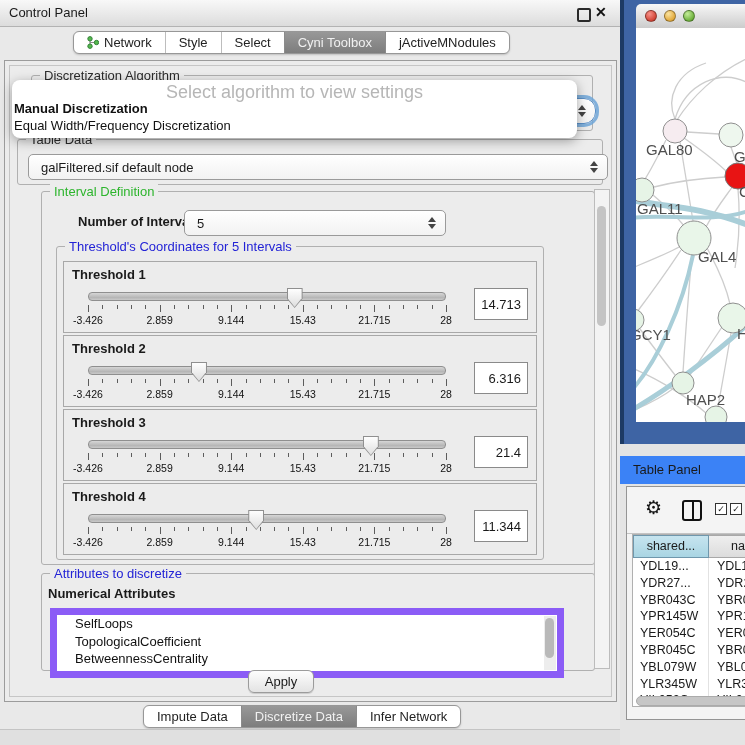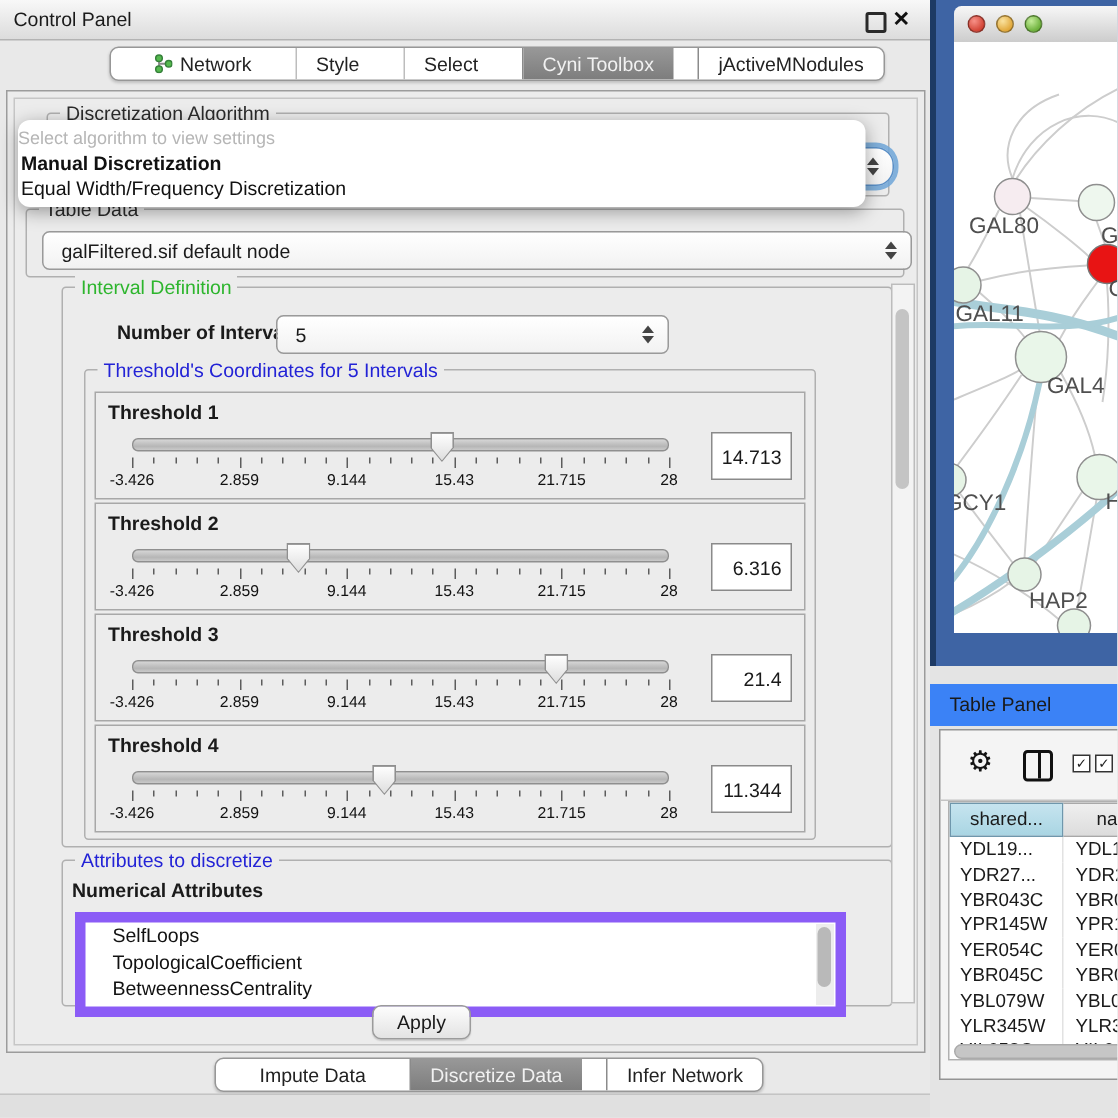--- a/index.html
+++ b/index.html
@@ -9,21 +9,21 @@
   .cp{position:absolute;left:0;top:0;width:620px;height:745px;background:#e9e9e9;}
   .cp-titlebar{position:absolute;left:0;top:0;width:620px;height:26px;
     background:linear-gradient(#f8f8f8,#dcdcdc);border-bottom:1px solid #b3b3b3;}
   .cp-title{position:absolute;left:9px;top:5px;font-size:13px;color:#1a1a1a;}
   .float-btn{position:absolute;left:577px;top:8px;width:10px;height:10px;border:2px solid #2a2a2a;border-radius:2px;}
   .close-btn{position:absolute;left:595px;top:4px;font-size:14px;font-weight:bold;color:#111;}
   
   .seg{position:absolute;display:flex;height:21px;border:1px solid #979797;border-radius:6px;
        background:#fff;box-shadow:0 1px 2px rgba(0,0,0,.18);overflow:hidden;}
   .seg .tab{display:flex;align-items:center;gap:5px;padding:0 13px;font-size:13px;color:#222;
-            line-height:21px;cursor:default;white-space:nowrap;margin-left:16px;}
+            line-height:21px;cursor:default;white-space:nowrap;}
   .seg .tab.sep{border-left:1px solid #bdbdbd;}
   .seg .tab.selected{background:linear-gradient(#989898,#7d7d7d);color:#f1f1f1;border-left:1px solid #8b8b8b;}
   .seg .tab.after-sel{border-left:1px solid #8b8b8b;}
   .tabs-top{left:73px;top:31px;}
   .tabs-bottom{left:143px;top:705px;}
   
   .main-panel{position:absolute;left:4px;top:60px;width:611px;height:640px;
       border:1px solid #9c9c9c;background:#ececec;}
   .main-inner{position:absolute;left:4px;top:4px;right:4px;bottom:4px;border:1px solid #c6c6c6;}
   .groupbox{position:absolute;border:1px solid #b0b0b0;border-radius:3px;}
@@ -33,21 +33,21 @@
   .combo{position:absolute;background:linear-gradient(#ffffff,#f2f2f2);border:1px solid #9a9a9a;
     border-radius:5px;font-size:13px;display:flex;align-items:center;padding-left:12px;}
   .combo .arrows{position:absolute;right:9px;top:50%;transform:translateY(-50%);width:8px;height:12px;}
   .arrows i{position:absolute;left:0;width:0;height:0;border-left:4px solid transparent;border-right:4px solid transparent;}
   .arrows .up{top:0;border-bottom:5px solid #444;}
   .arrows .dn{bottom:0;border-top:5px solid #444;}
   .combo.focused{border-color:#5a90c8;box-shadow:0 0 0 3px rgba(110,166,216,.85);border-radius:12px;}
   
   .popup{position:absolute;left:12px;top:80px;width:565px;height:58px;background:#fff;z-index:40;
      border-radius:8px;box-shadow:0 3px 12px rgba(0,0,0,.35);overflow:hidden;}
-  .popup .ph{font-size:12px;color:#b6b6b6;text-align:left;padding-top:4px;line-height:16px;}
+  .popup .ph{font-size:18px;color:#b6b6b6;text-align:center;padding-top:4px;line-height:16px;}
   .popup .item{font-size:13px;color:#111;padding-left:2px;line-height:17px;}
   .popup .item.selected{font-weight:bold;}
   
   .threshold-panel{position:relative;width:472px;height:70px;border:1px solid #a8a8a8;margin:0 0 2px 6px;background:#ececec;}
   .th-label{position:absolute;left:8px;top:5px;font-size:13px;font-weight:bold;}
   .slider-area{position:absolute;left:16px;top:26px;width:374px;height:40px;}
   .track{position:absolute;left:8px;right:8px;top:4px;height:7px;border-radius:4px;border:1px solid #8f8f8f;
      background:linear-gradient(#d6d6d6,#b6b6b6 65%,#c9c9c9);}
   .thumb{position:absolute;top:0;width:16px;height:20px;margin-left:-8px;
      clip-path:polygon(0 0,100% 0,100% 52%,50% 100%,0 52%);background:#8f8f8f;z-index:3;}

